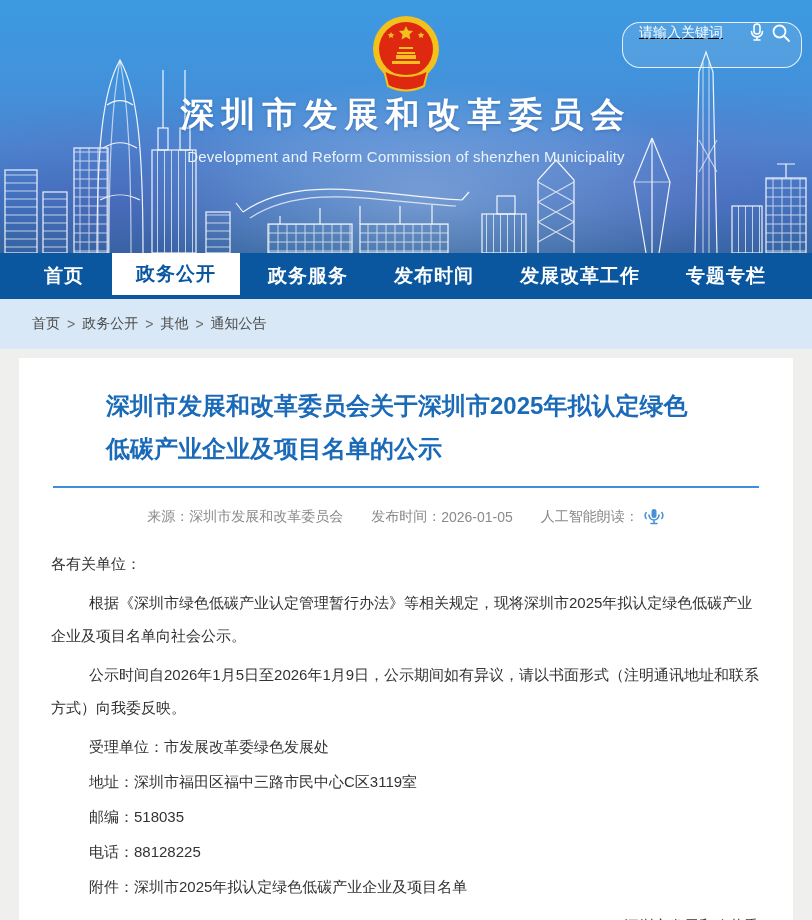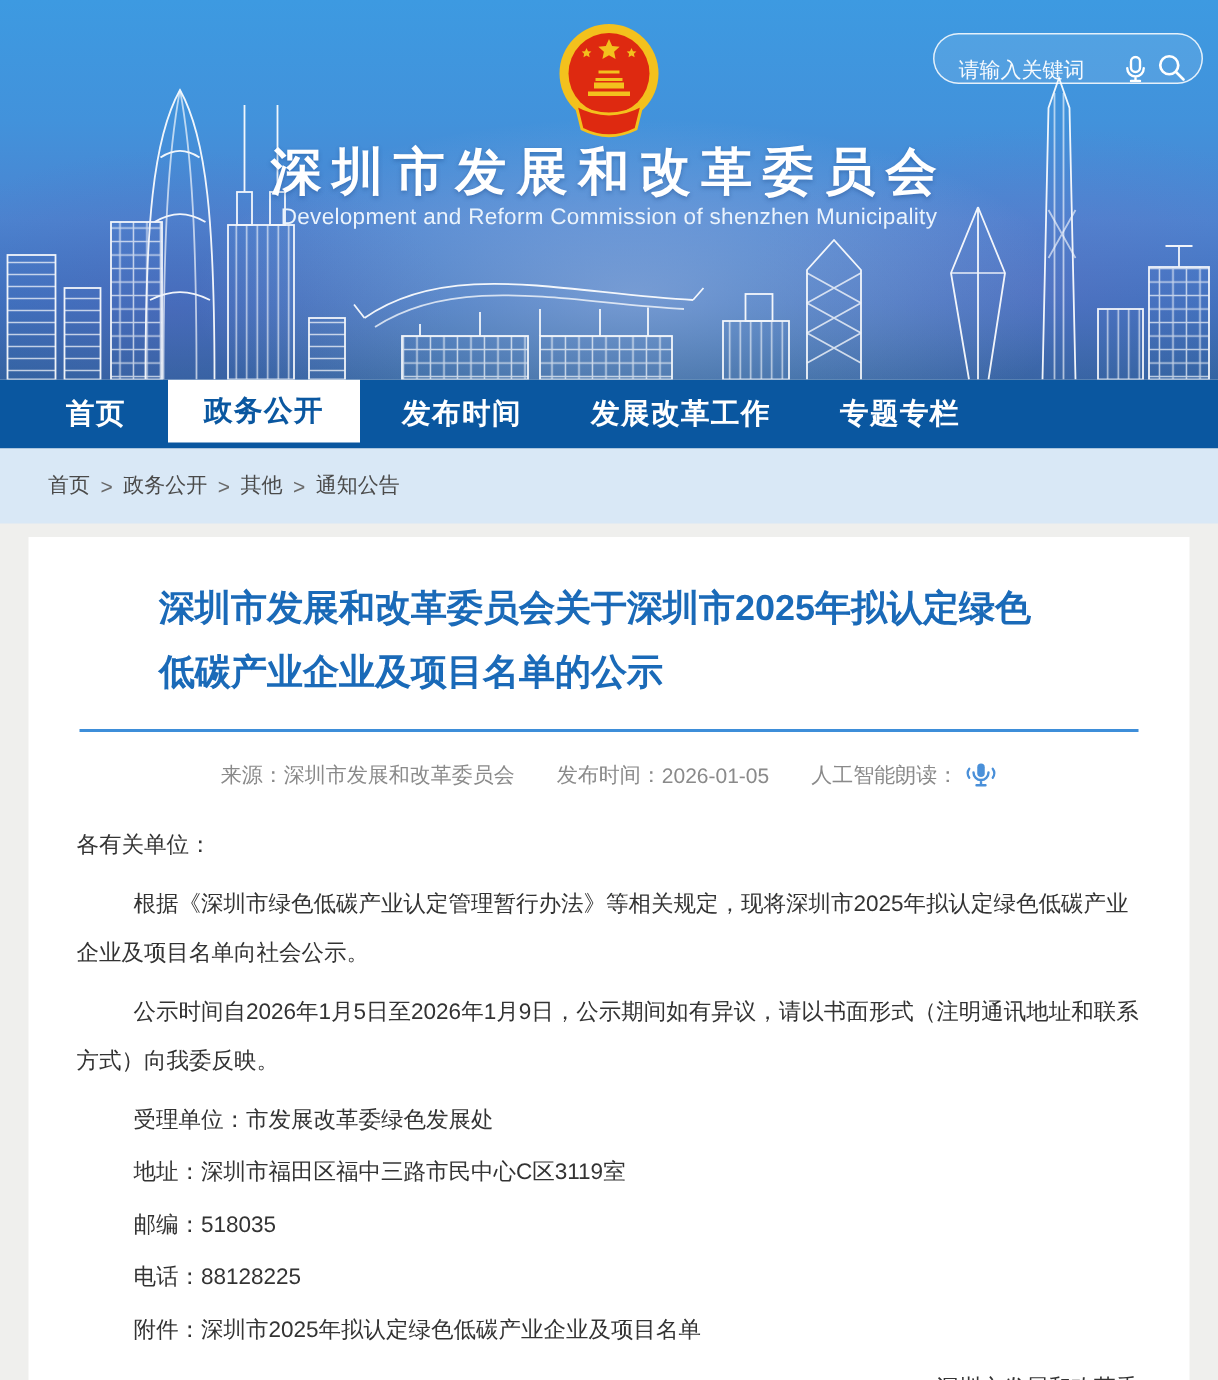--- a/index.html
+++ b/index.html
@@ -18,28 +18,28 @@
       linear-gradient(180deg,#3d9ae1 0%,#4292db 32%,#4b84d0 58%,#3b72be 80%,#2f639f 100%);
   }
   .skyline{position:absolute;left:0;top:0;}
   .emblem{position:absolute;left:370px;top:14px;width:72px;height:82px;}
   .site-title{
     position:absolute;left:0;top:92px;width:812px;text-align:center;
     color:#fff;font-size:34px;font-weight:bold;letter-spacing:7px;
     text-shadow:0 1px 3px rgba(20,60,120,.35);
   }
   .site-subtitle{
-    position:absolute;left:0;top:136px;width:812px;text-align:center;
+    position:absolute;left:0;top:148px;width:812px;text-align:center;
     color:#eaf3fc;font-size:15px;letter-spacing:.2px;
   }
   .search-pill{
-    position:absolute;top:22px;right:10px;width:180px;height:34px;
+    position:absolute;top:22px;right:10px;width:180px;height:46px;
     border:1px solid rgba(255,255,255,.85);border-radius:18px;
     background:rgba(255,255,255,.10);
-    display:flex;align-items:flex-end;padding:0 10px 0 14px;box-sizing:border-box;
+    display:flex;align-items:flex-start;padding:0 10px 0 14px;box-sizing:border-box;text-decoration:underline;
   }
   .search-pill input{
     flex:1;min-width:0;border:none;outline:none;background:transparent;
     color:#fff;font-size:14px;font-family:inherit;
   }
   .search-pill input::placeholder{color:rgba(255,255,255,.95);}
   .pill-icon{display:flex;align-items:center;margin-left:6px;cursor:pointer;}
   
   .nav{
     width:812px;height:46px;background:#0a57a0;
@@ -165,20 +165,21 @@
         <circle cx="8.5" cy="8.5" r="6" fill="none" stroke="#fff" stroke-width="1.8"></circle>
         <path d="M13 13 L18 18" stroke="#fff" stroke-width="1.8" stroke-linecap="round"></path>
       </svg>
     </span>
   </div>
 </div>
 
 <div class="nav">
   <div class="nav-item">首页</div>
   <div class="nav-item active">政务公开</div>
+  <div class="nav-item">政务服务</div>
   <div class="nav-item">发布时间</div>
   <div class="nav-item">发展改革工作</div>
   <div class="nav-item">专题专栏</div>
 </div>
 
 <div class="breadcrumb">
   <span class="crumb">首页</span>
   <span class="crumb-sep">&gt;</span>
   <span class="crumb">政务公开</span>
   <span class="crumb-sep">&gt;</span>

